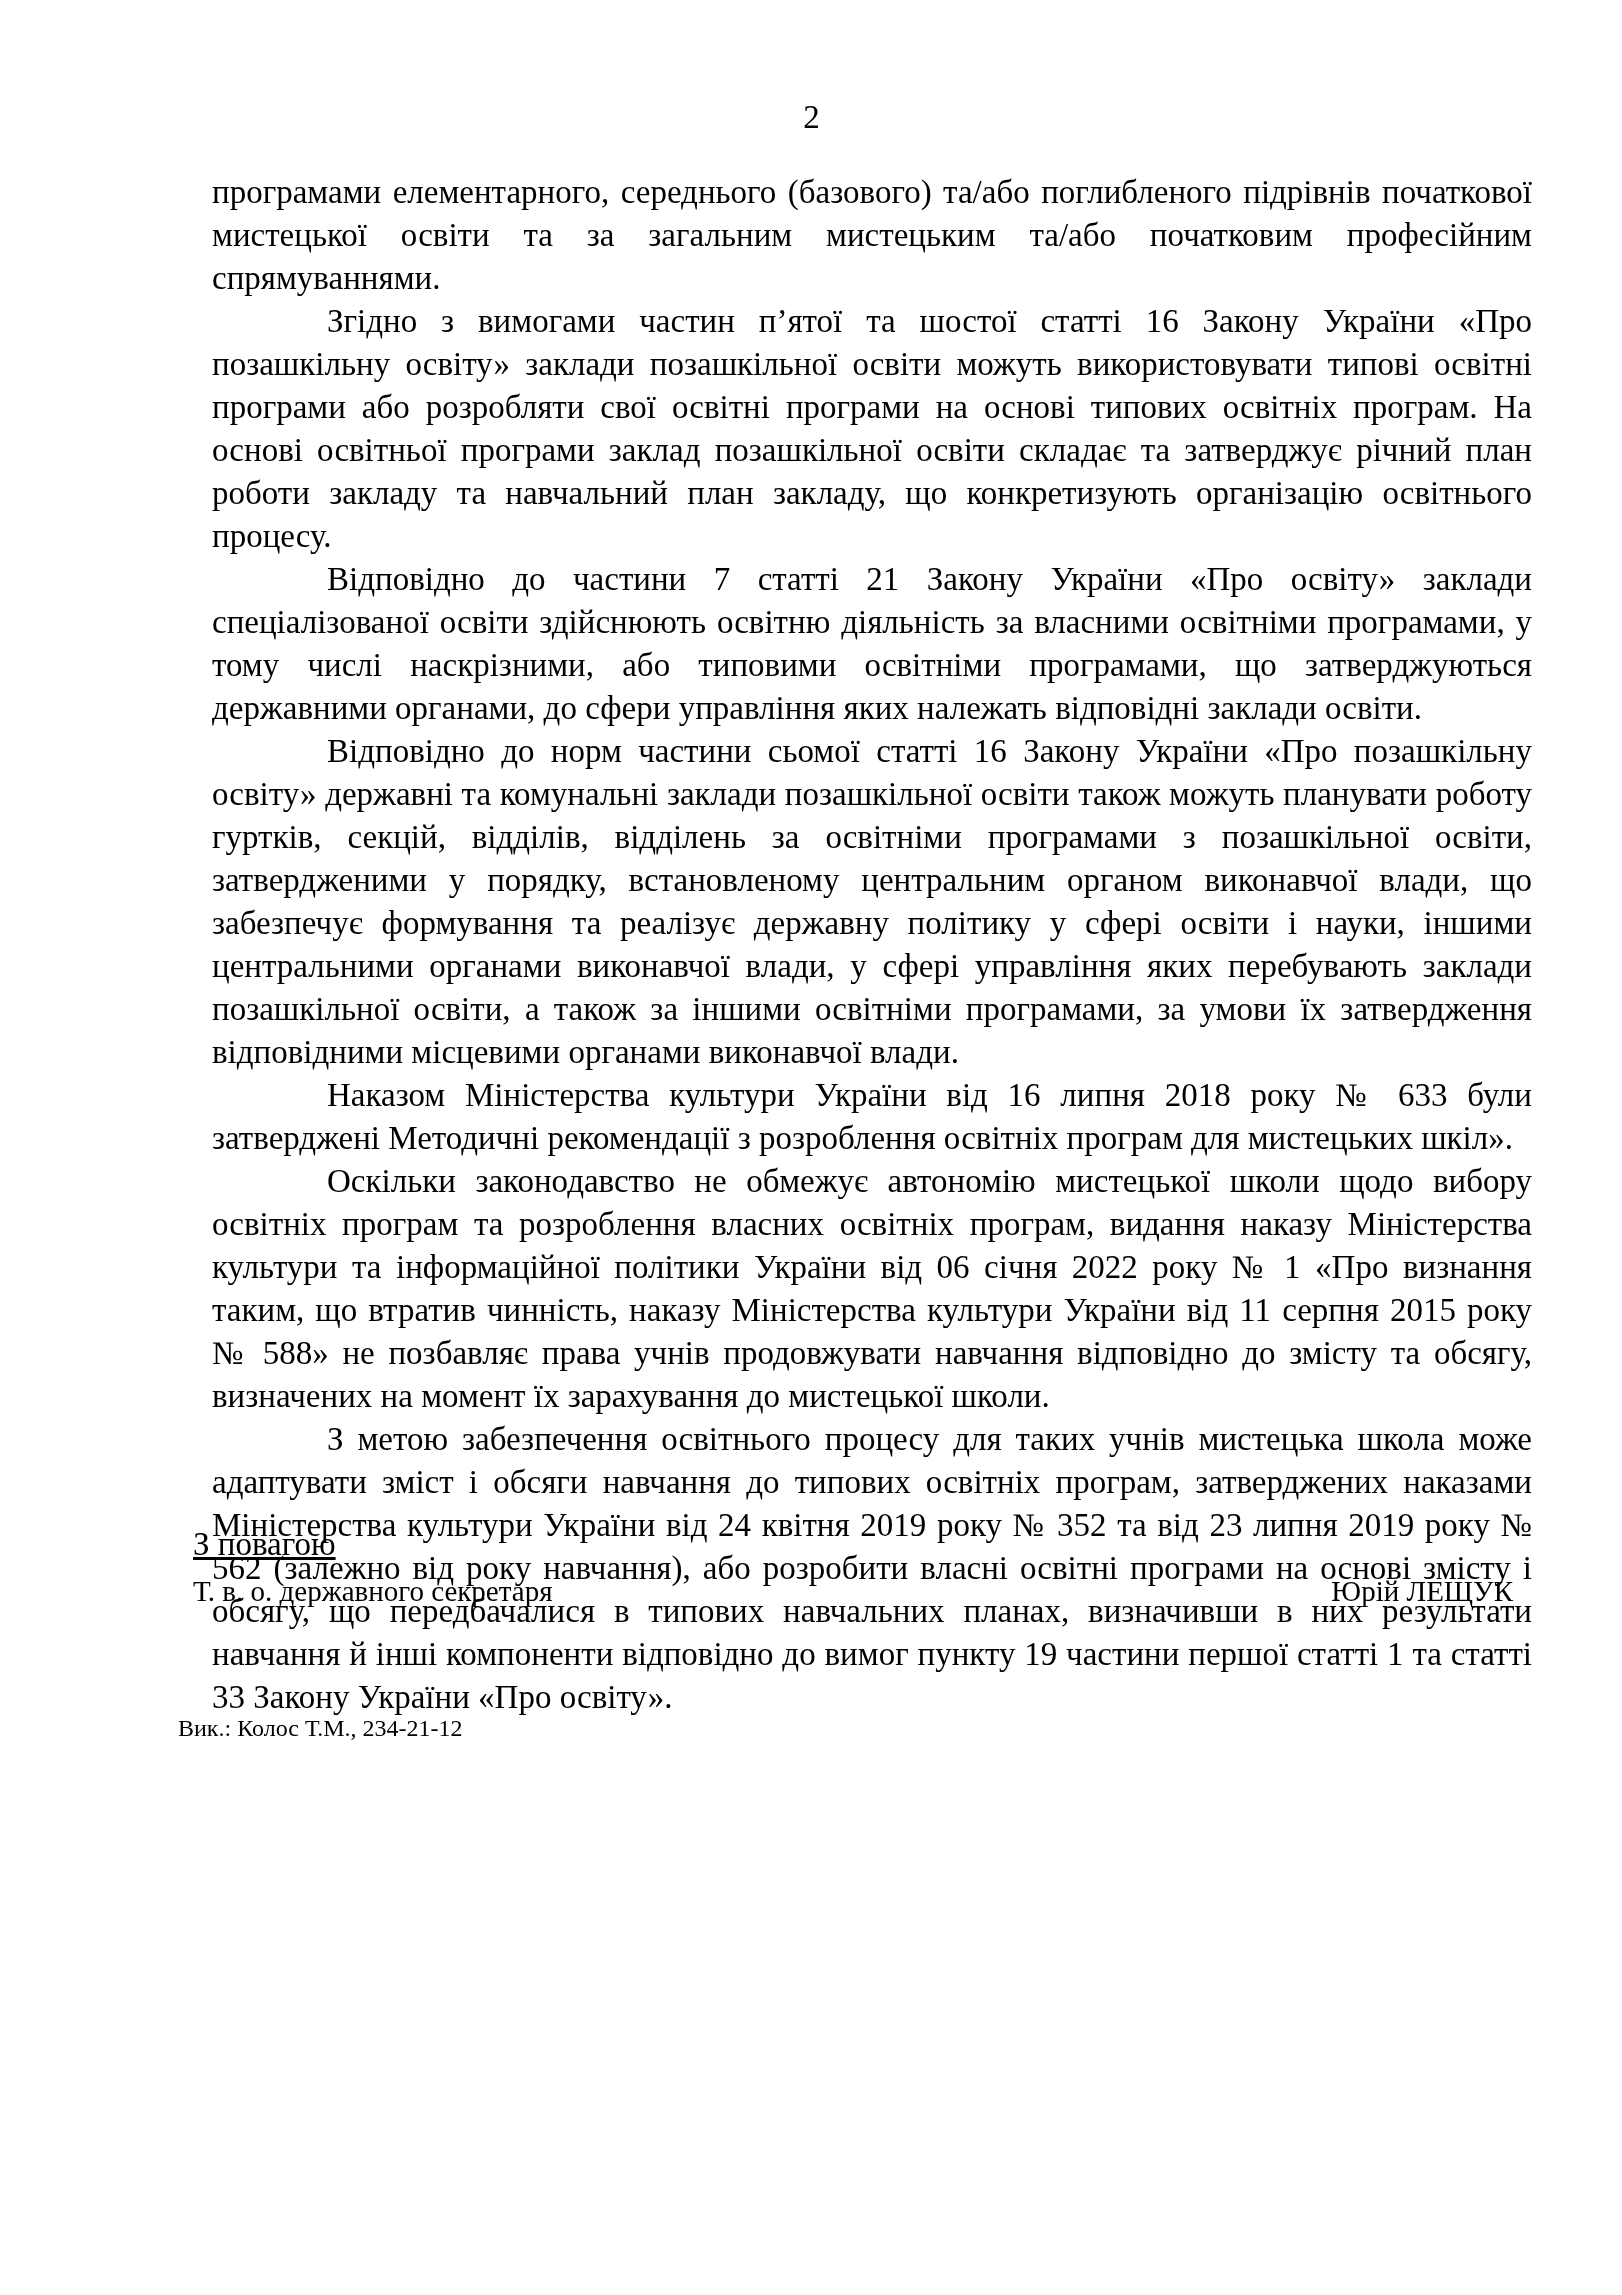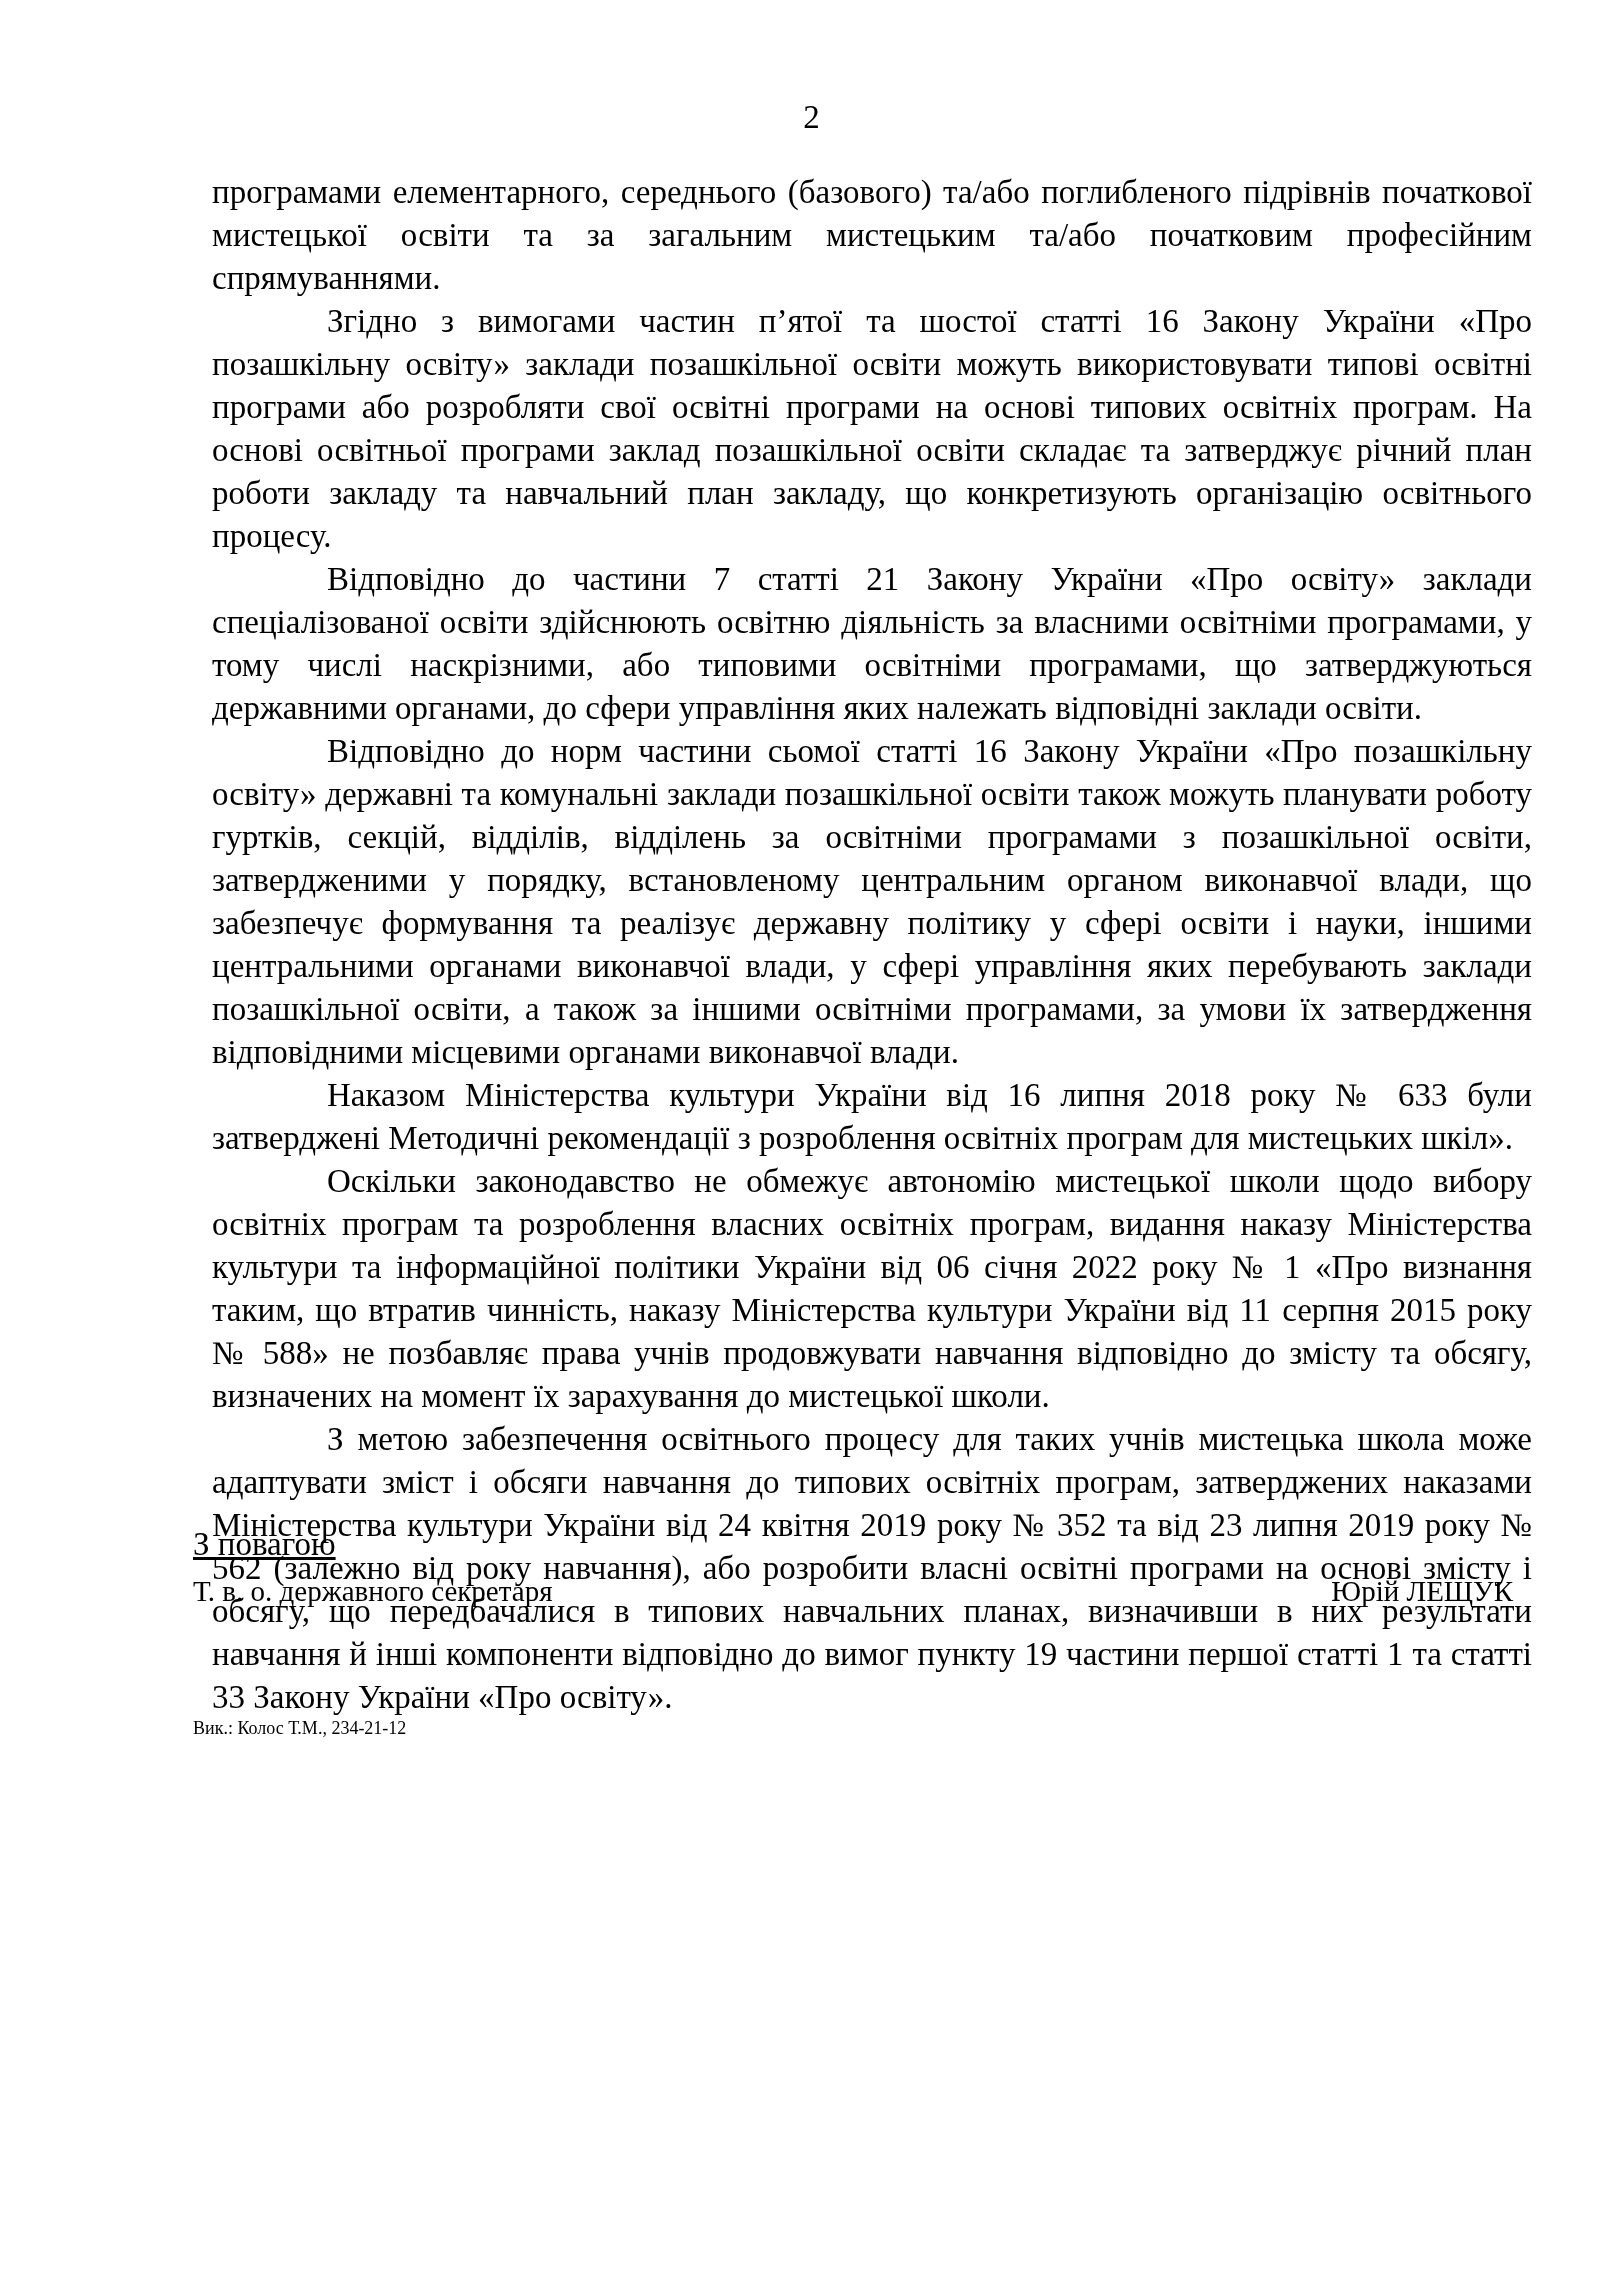--- a/index.html
+++ b/index.html
@@ -22,22 +22,22 @@
   .closing {
     position: absolute; left: 193px; top: 1523px; width: 1320px;
     font-size: 33px; line-height: 43px; text-decoration: underline;
   }
   .sign-row {
     position: absolute; left: 193px; top: 1570px; width: 1320px;
     font-size: 29px; line-height: 43px;
     display: flex; justify-content: space-between;
   }
   .executor {
-    position: absolute; left: 193px; top: 1714px;
-    font-size: 18px; line-height: 29px;
+    position: absolute; left: 178px; top: 1714px;
+    font-size: 24px; line-height: 29px;
   }
 </style>
 </head>
 <body>
 
 <div class="page">
   <div class="page-number">2</div>
 
   <div class="body">
     <p>програмами елементарного, середнього (базового) та/або поглибленого підрівнів початкової мистецької освіти та за загальним мистецьким та/або початковим професійним спрямуваннями.</p>

